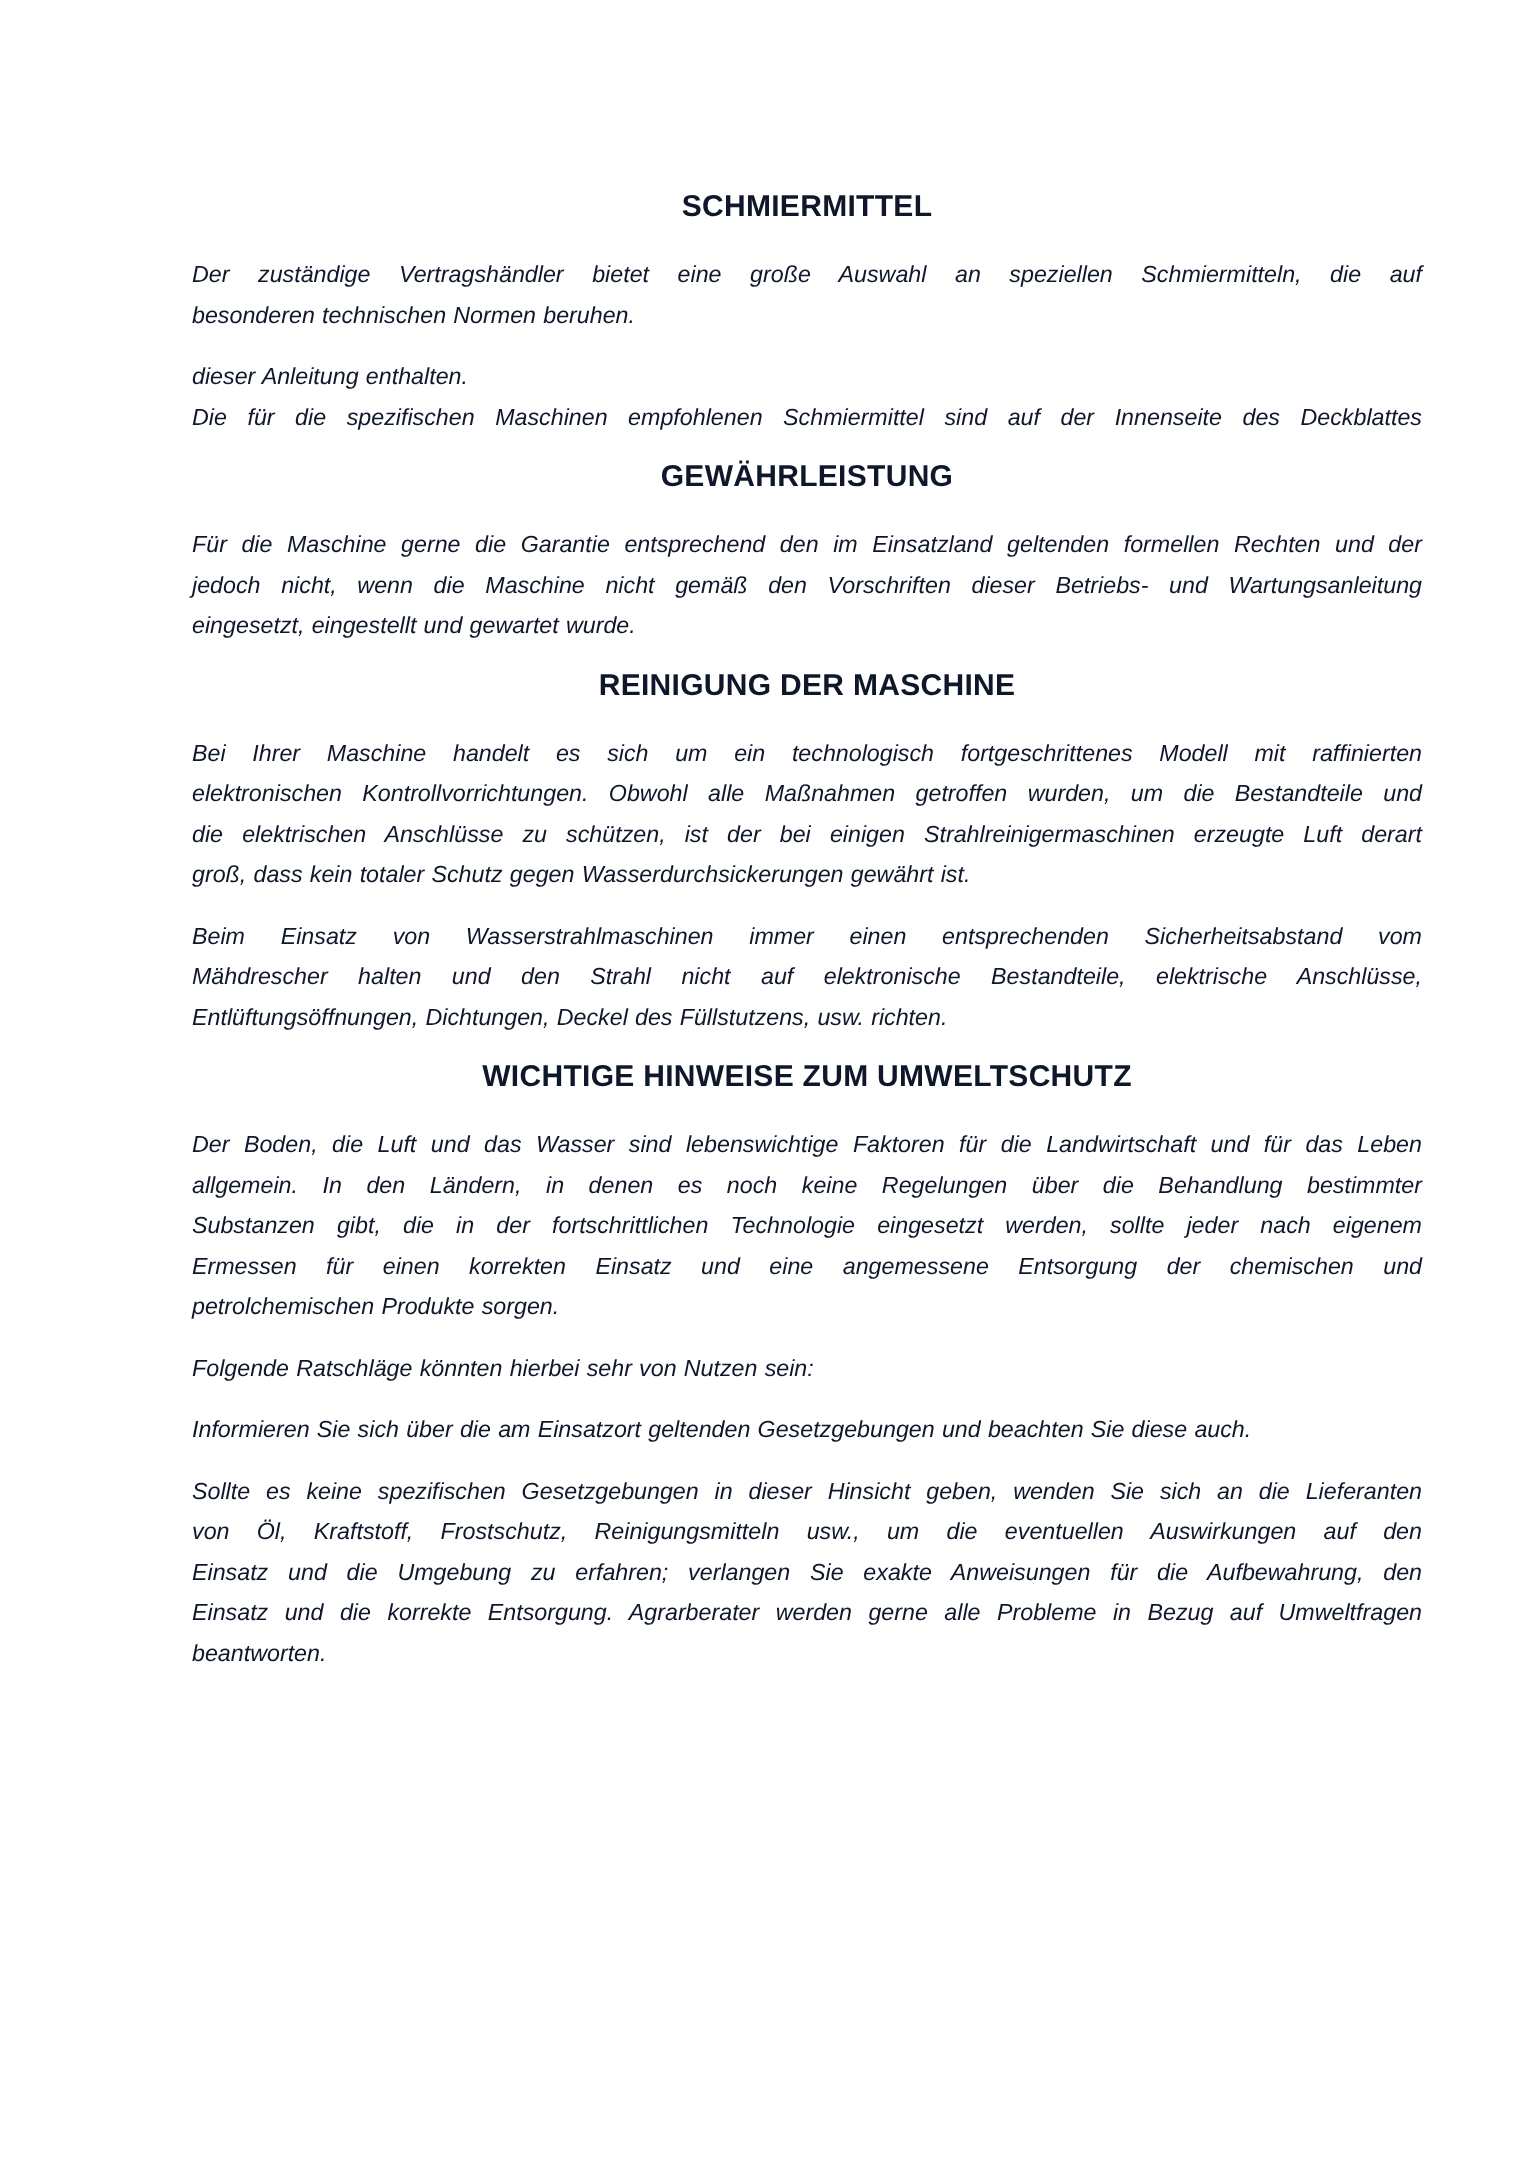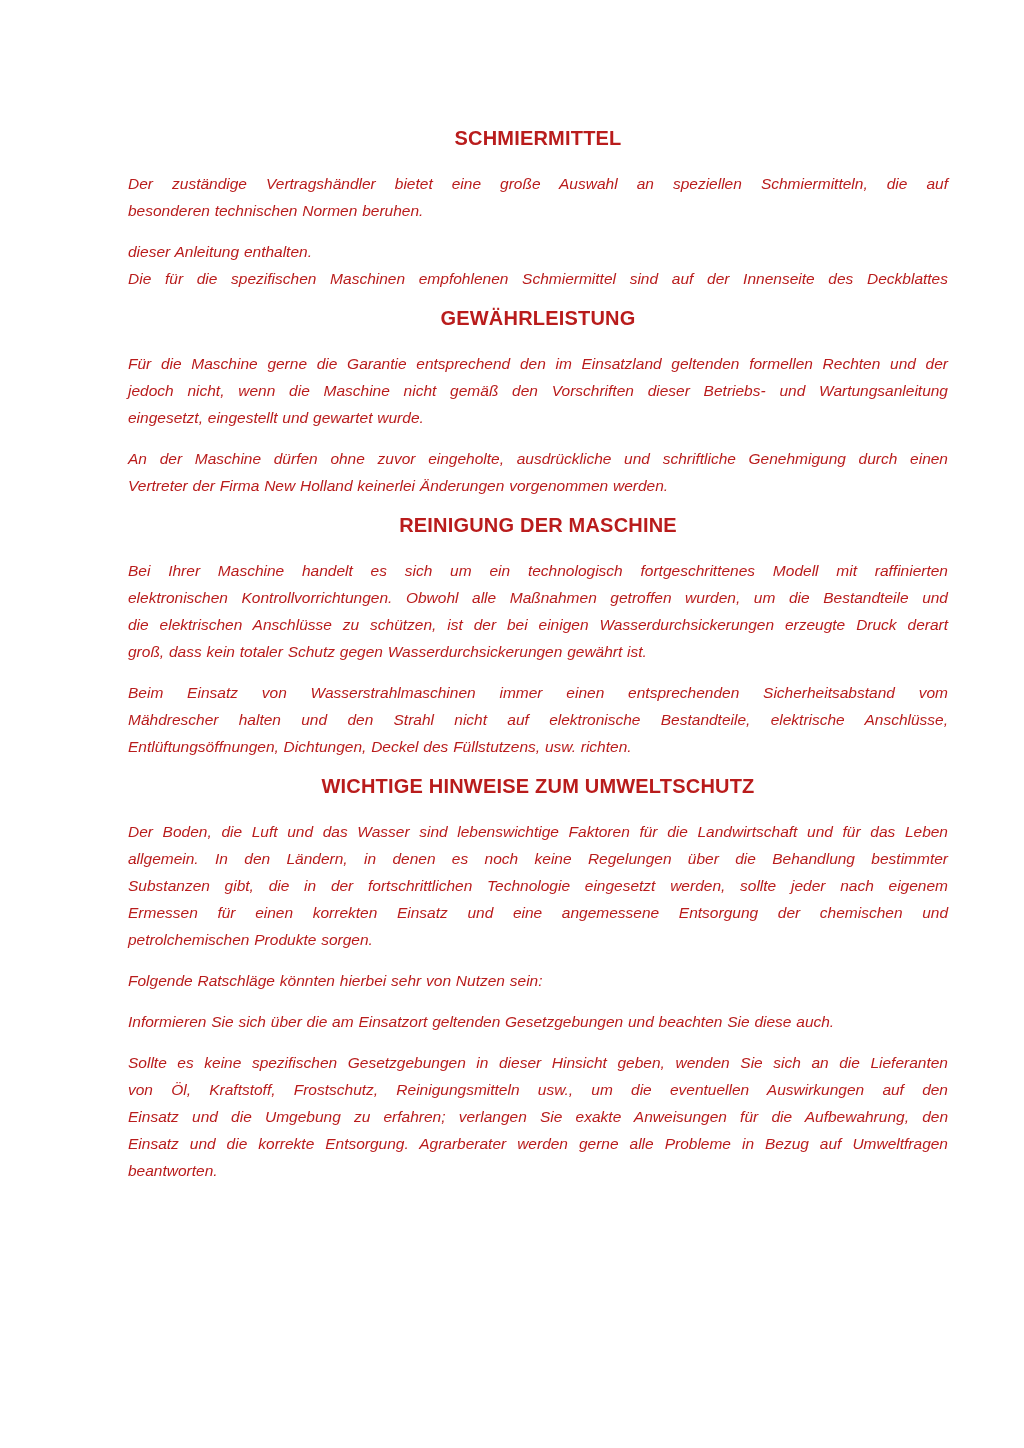--- a/index.html
+++ b/index.html
@@ -3,21 +3,21 @@
 <meta charset="utf-8">
 <style>
   html, body { margin: 0; padding: 0; background: #ffffff; }
   .page {
     position: relative;
     width: 1024px;
     height: 1448px;
     background: #ffffff;
     overflow: hidden;
     font-family: "Liberation Sans", "DejaVu Sans", sans-serif;
-    color: #b91c1c;
+    color: #0f172a;
   }
   .content {
     box-sizing: border-box;
     padding: 126px 76px 0 128px; 
   }
   .section { margin: 0 0 8px 0; }
   .section-title {
     font-size: 20px;
     line-height: 24px;
     font-weight: bold;
@@ -50,31 +50,27 @@
           <div class="ln just">Die für die spezifischen Maschinen empfohlenen Schmiermittel sind auf der Innenseite des Deckblattes</div>
         </div>
       </div>
       <div class="section">
         <div class="section-title">GEWÄHRLEISTUNG</div>
         <div class="para">
           <div class="ln just">Für die Maschine gerne die Garantie entsprechend den im Einsatzland geltenden formellen Rechten und der</div>
           <div class="ln just">jedoch nicht, wenn die Maschine nicht gemäß den Vorschriften dieser Betriebs- und Wartungsanleitung</div>
           <div class="ln">eingesetzt, eingestellt und gewartet wurde.</div>
         </div>
-        <div class="para">
-          <div class="ln just">An der Maschine dürfen ohne zuvor eingeholte, ausdrückliche und schriftliche Genehmigung durch einen</div>
-          <div class="ln">Vertreter der Firma New Holland keinerlei Änderungen vorgenommen werden.</div>
-        </div>
       </div>
       <div class="section">
         <div class="section-title">REINIGUNG DER MASCHINE</div>
         <div class="para">
           <div class="ln just">Bei Ihrer Maschine handelt es sich um ein technologisch fortgeschrittenes Modell mit raffinierten</div>
           <div class="ln just">elektronischen Kontrollvorrichtungen. Obwohl alle Maßnahmen getroffen wurden, um die Bestandteile und</div>
-          <div class="ln just">die elektrischen Anschlüsse zu schützen, ist der bei einigen Wasserdurchsickerungen erzeugte Druck derart</div>
+          <div class="ln just">die elektrischen Anschlüsse zu schützen, ist der bei einigen Strahlreinigermaschinen erzeugte Luft derart</div>
           <div class="ln">groß, dass kein totaler Schutz gegen Wasserdurchsickerungen gewährt ist.</div>
         </div>
         <div class="para">
           <div class="ln just">Beim Einsatz von Wasserstrahlmaschinen immer einen entsprechenden Sicherheitsabstand vom</div>
           <div class="ln just">Mähdrescher halten und den Strahl nicht auf elektronische Bestandteile, elektrische Anschlüsse,</div>
           <div class="ln">Entlüftungsöffnungen, Dichtungen, Deckel des Füllstutzens, usw. richten.</div>
         </div>
       </div>
       <div class="section">
         <div class="section-title">WICHTIGE HINWEISE ZUM UMWELTSCHUTZ</div>

